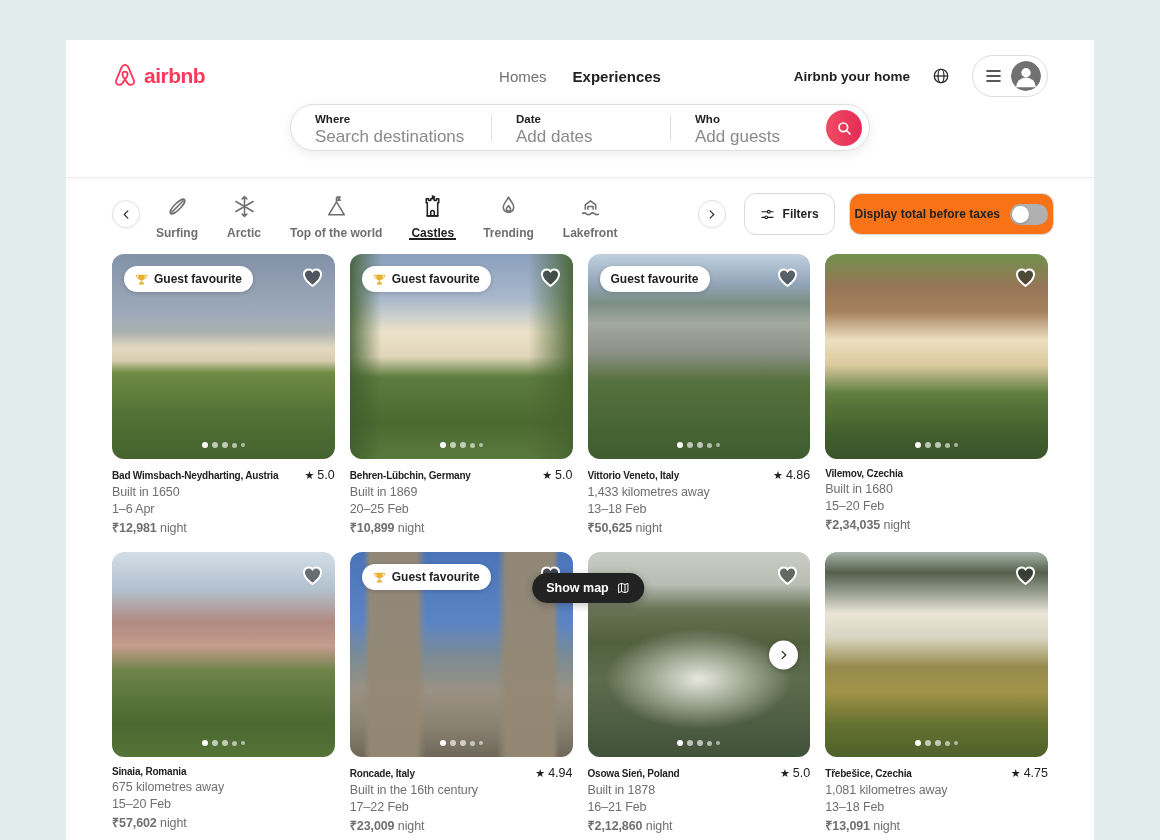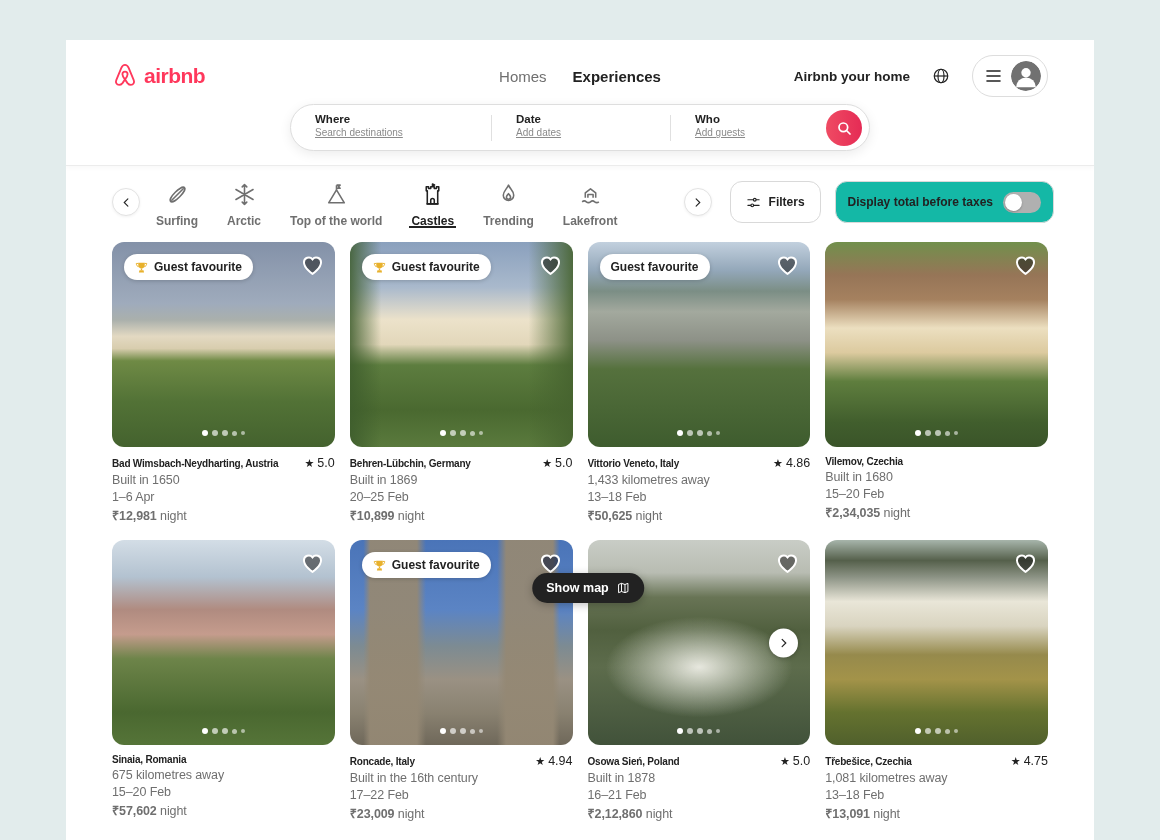--- a/index.html
+++ b/index.html
@@ -16,42 +16,42 @@
   .mainnav { position:absolute; left:50%; top:0; transform:translateX(-50%); height:44px; display:flex; align-items:center; gap:26px; }
   .mainnav .nav-item { font-size:15px; color:#6f6f6f; cursor:pointer; }
   .mainnav .nav-item.active { color:#222; font-weight:bold; }
   .top-right { display:flex; align-items:center; gap:14px; }
   .host-link { font-size:13.5px; font-weight:bold; color:#222; cursor:pointer; white-space:nowrap; }
   .globe-btn { width:34px; height:34px; border:none; background:transparent; display:flex; align-items:center; justify-content:center; cursor:pointer; }
   .menu-pill { display:flex; align-items:center; gap:10px; border:1px solid #ddd; border-radius:999px; background:#fff; padding:5px 6px 5px 13px; cursor:pointer; }
   .avatar { width:30px; height:30px; border-radius:50%; overflow:hidden; display:block; }
 
   
-  .search-pill { width:580px; height:47px; margin:6px auto 14px; border:1px solid #dedede; border-radius:26px; background:#fff; box-shadow:0 3px 12px rgba(0,0,0,.08); display:flex; align-items:center; position:relative;justify-content:space-between; }
+  .search-pill { width:580px; height:47px; margin:6px auto 26px; border:1px solid #dedede; border-radius:26px; background:#fff; box-shadow:0 3px 12px rgba(0,0,0,.08); display:flex; align-items:center; position:relative;justify-content:space-between; }
   .search-sec { height:100%; padding:8px 0 0 24px; cursor:pointer; }
   .sec-where { width:200px; }
   .sec-date  { width:178px; }
   .sec-who   { flex:1; }
   .search-label { font-size:11.5px; font-weight:bold; color:#222; }
-  .search-ph { font-size:10px; color:#8a8a8a; margin-top:2px;text-decoration:underline; }
+  .search-ph { font-size:17px; color:#8a8a8a; margin-top:2px; }
   .search-div { width:1px; height:26px; background:#e0e0e0; }
   .search-btn { position:absolute; right:7px; top:5px; width:36px; height:36px; border:none; border-radius:50%; background:linear-gradient(90deg,#E61E4D 0%,#E momentarily 50%,#D70466 100%); background:linear-gradient(90deg,#ef4b63 0%,#e52b55 100%); display:flex; align-items:center; justify-content:center; cursor:pointer; }
 
   
   .catbar { display:flex; align-items:center; padding:10px 40px 0 46px; height:62px; }
   .cat-chevron { width:28px; height:28px; min-width:28px; border-radius:50%; border:1px solid #e3e3e3; background:#fff; display:flex; align-items:center; justify-content:center; cursor:pointer; box-shadow:0 1px 3px rgba(0,0,0,.06); }
   .cat-scroll-wrap { flex:1; position:relative; overflow:hidden; margin-left:14px; height:100%; }
   .cat-scroll { display:flex; gap:25px; height:100%; overflow:hidden; }
   .cat-item { display:flex; flex-direction:column; align-items:center; gap:7px; padding:6px 2px 0; color:#6f6f6f; cursor:pointer; white-space:nowrap; border-bottom:2px solid transparent; }
   .cat-item .cat-label { font-size:12px; font-weight:600; }
   .cat-item.selected { color:#222; border-bottom-color:#222; }
   .cat-fade { position:absolute; right:0; top:0; height:100%; width:64px; background:linear-gradient(90deg,rgba(255,255,255,0),#fff 45%); display:flex; align-items:center; justify-content:flex-end; }
   .cat-next { margin-right:2px; }
   .filters-btn { display:flex; align-items:center; gap:8px; height:42px; border:1px solid #d9d9d9; border-radius:12px; background:#fff; padding:0 15px; margin-left:16px; font-size:12px; font-weight:bold; color:#222; cursor:pointer; white-space:nowrap;text-align:center; }
-  .taxes-ctl { display:flex; align-items:center; gap:10px; height:42px; border:1px solid #d9d9d9; border-radius:12px; background:#14b8a6; padding:0 12px; margin-left:14px; cursor:pointer; white-space:nowrap; }
+  .taxes-ctl { display:flex; align-items:center; gap:10px; height:42px; border:1px solid #d9d9d9; border-radius:12px; background:#f97316; padding:0 5px; margin-left:14px; cursor:pointer; white-space:nowrap; }
   .taxes-label { font-size:12px; font-weight:bold; color:#222; }
   .toggle { width:38px; height:21px; border-radius:999px; background:#b0b0b0; position:relative; }
   .toggle .knob { position:absolute; left:2px; top:2px; width:17px; height:17px; border-radius:50%; background:#fff; box-shadow:0 1px 2px rgba(0,0,0,.25); }
 
   
   .grid { display:grid; grid-template-columns:repeat(4,1fr); column-gap:15px; row-gap:16px; padding:14px 46px 20px; }
   .card { cursor:pointer; }
   .card-img { height:205px; border-radius:12px; position:relative; overflow:hidden; }
   .badge { position:absolute; left:12px; top:12px; height:26px; background:#fff; border-radius:999px; display:flex; align-items:center; gap:6px; padding:0 11px; font-size:12px; font-weight:bold; color:#222; box-shadow:0 1px 4px rgba(0,0,0,.18); }
   .heart-btn { position:absolute; right:10px; top:10px; background:transparent; border:none; cursor:pointer; padding:0; line-height:0; }

